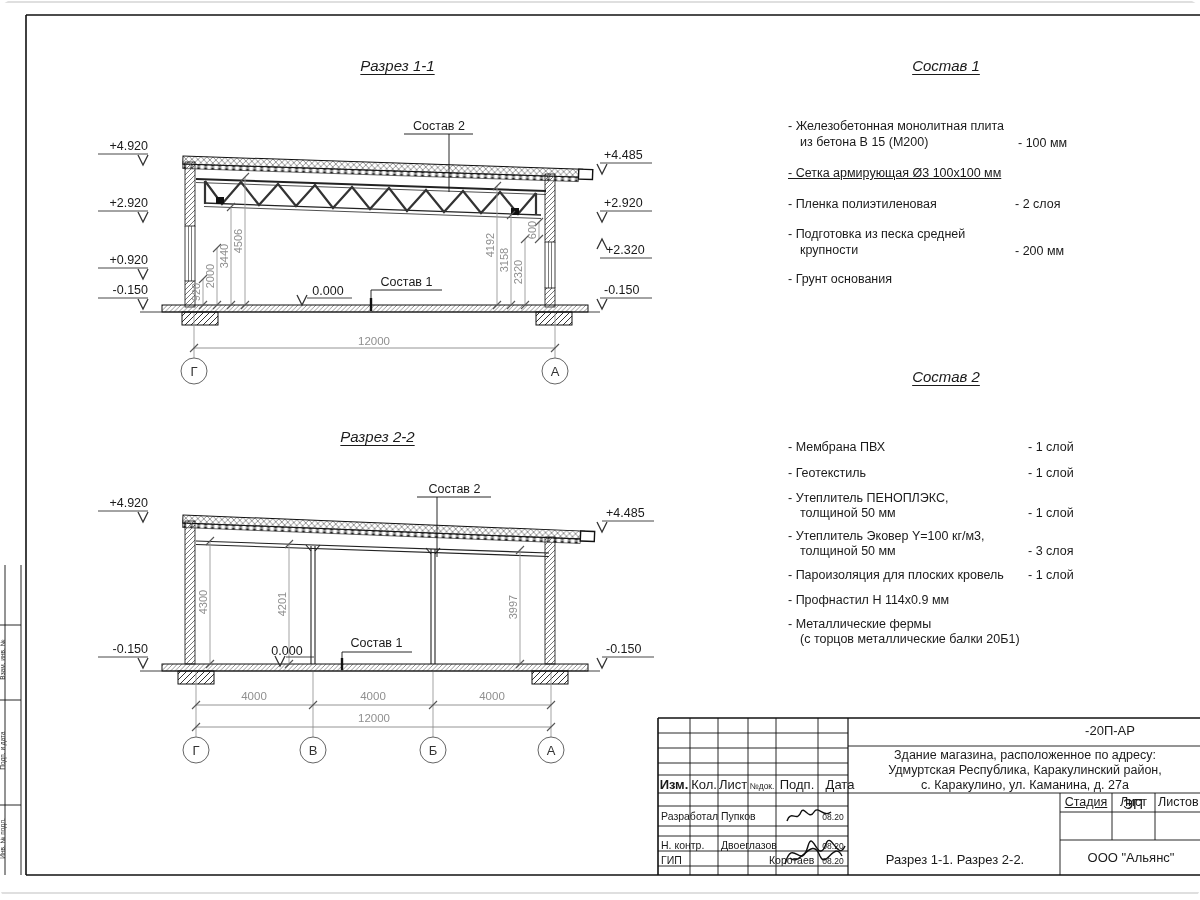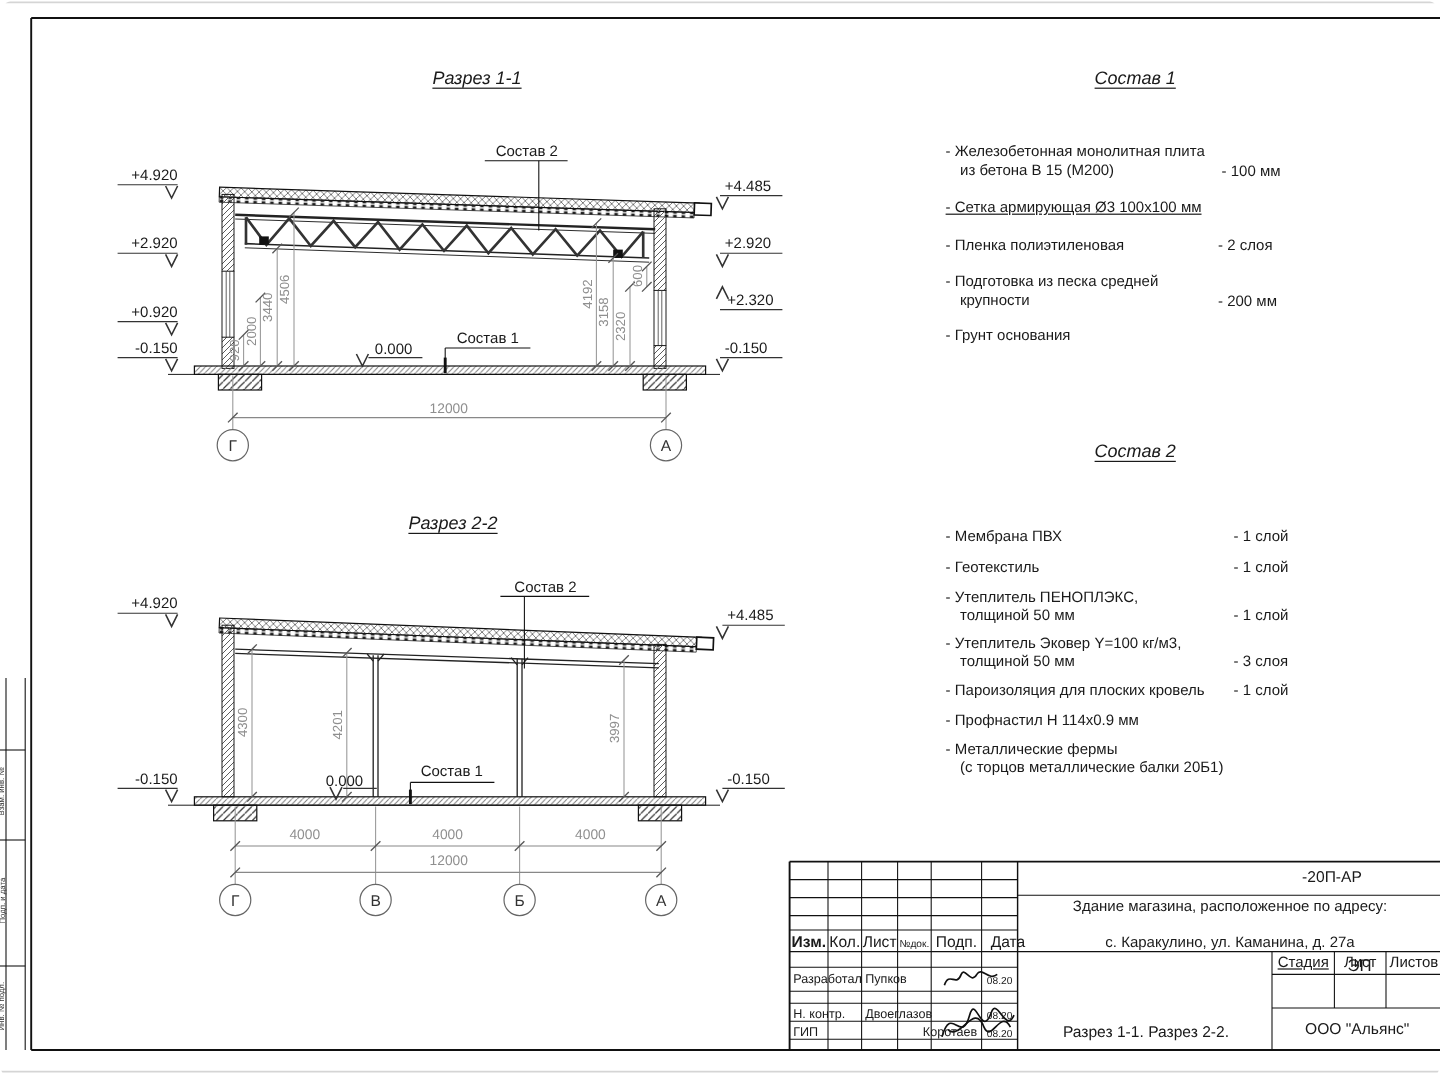--- a/index.html
+++ b/index.html
@@ -372,20 +372,21 @@
 <div class="t li" style="left:800px;top:544px;">толщиной 50 мм</div>
 <div class="t li" style="left:1028px;top:544px;">- 3 слоя</div>
 <div class="t li" style="left:788px;top:568px;">- Пароизоляция для плоских кровель</div>
 <div class="t li" style="left:1028px;top:568px;">- 1 слой</div>
 <div class="t li" style="left:788px;top:593px;">- Профнастил Н 114х0.9 мм</div>
 <div class="t li" style="left:788px;top:617px;">- Металлические фермы</div>
 <div class="t li" style="left:800px;top:632px;">(с торцов металлические балки 20Б1)</div>
 
 <div class="t tb" style="left:1040px;top:723px;width:140px;">-20П-АР</div>
 <div class="t tb" style="left:850px;top:748px;width:350px;font-size:12.5px;">Здание магазина, расположенное по адресу:</div>
+<div class="t tb" style="left:850px;top:763px;width:350px;font-size:12.5px;">Удмуртская Республика, Каракулинский район,</div>
 <div class="t tb" style="left:850px;top:778px;width:350px;font-size:12.5px;">с. Каракулино, ул. Каманина, д. 27а</div>
 
 <div class="t tb" style="left:658px;top:777px;width:32px;font-weight:bold;">Изм.</div>
 <div class="t tb" style="left:690px;top:777px;width:28px;">Кол.</div>
 <div class="t tb" style="left:718px;top:777px;width:30px;">Лист</div>
 <div class="t tbd" style="left:748px;top:781px;width:28px;">№док.</div>
 <div class="t tb" style="left:776px;top:777px;width:42px;">Подп.</div>
 <div class="t tb" style="left:818px;top:777px;width:44px;">Дата</div>
 
 <div class="t tbs" style="left:661px;top:810px;">Разработал</div>

